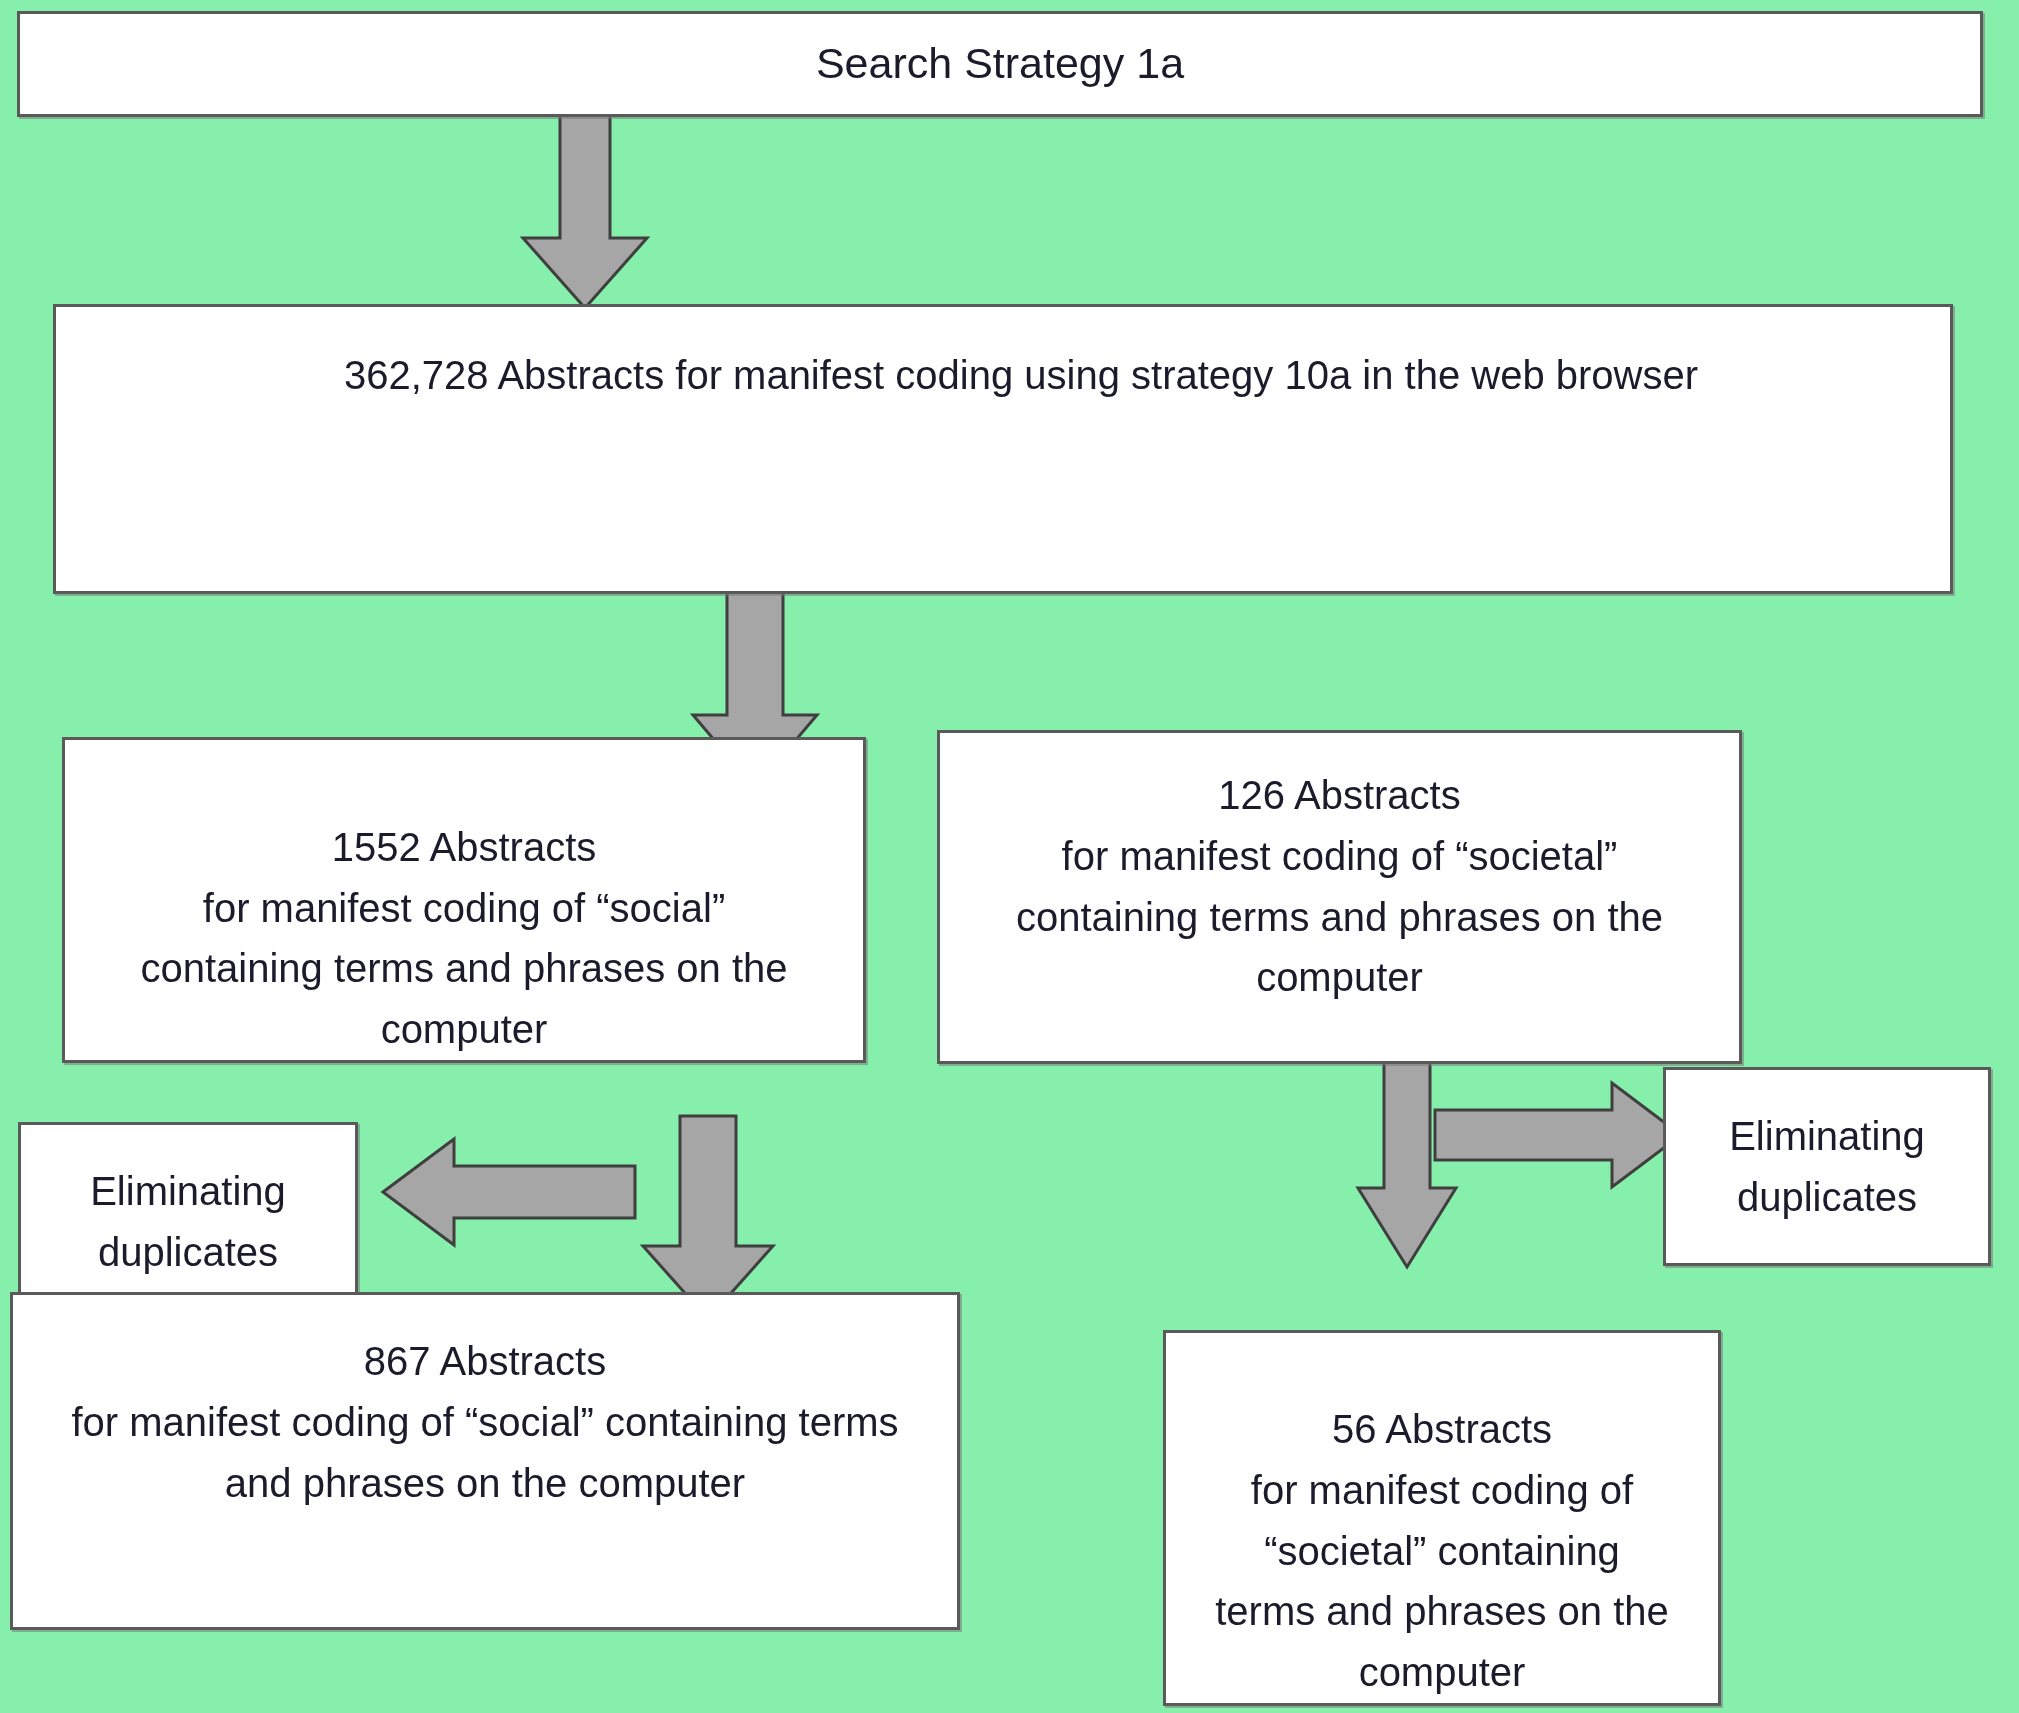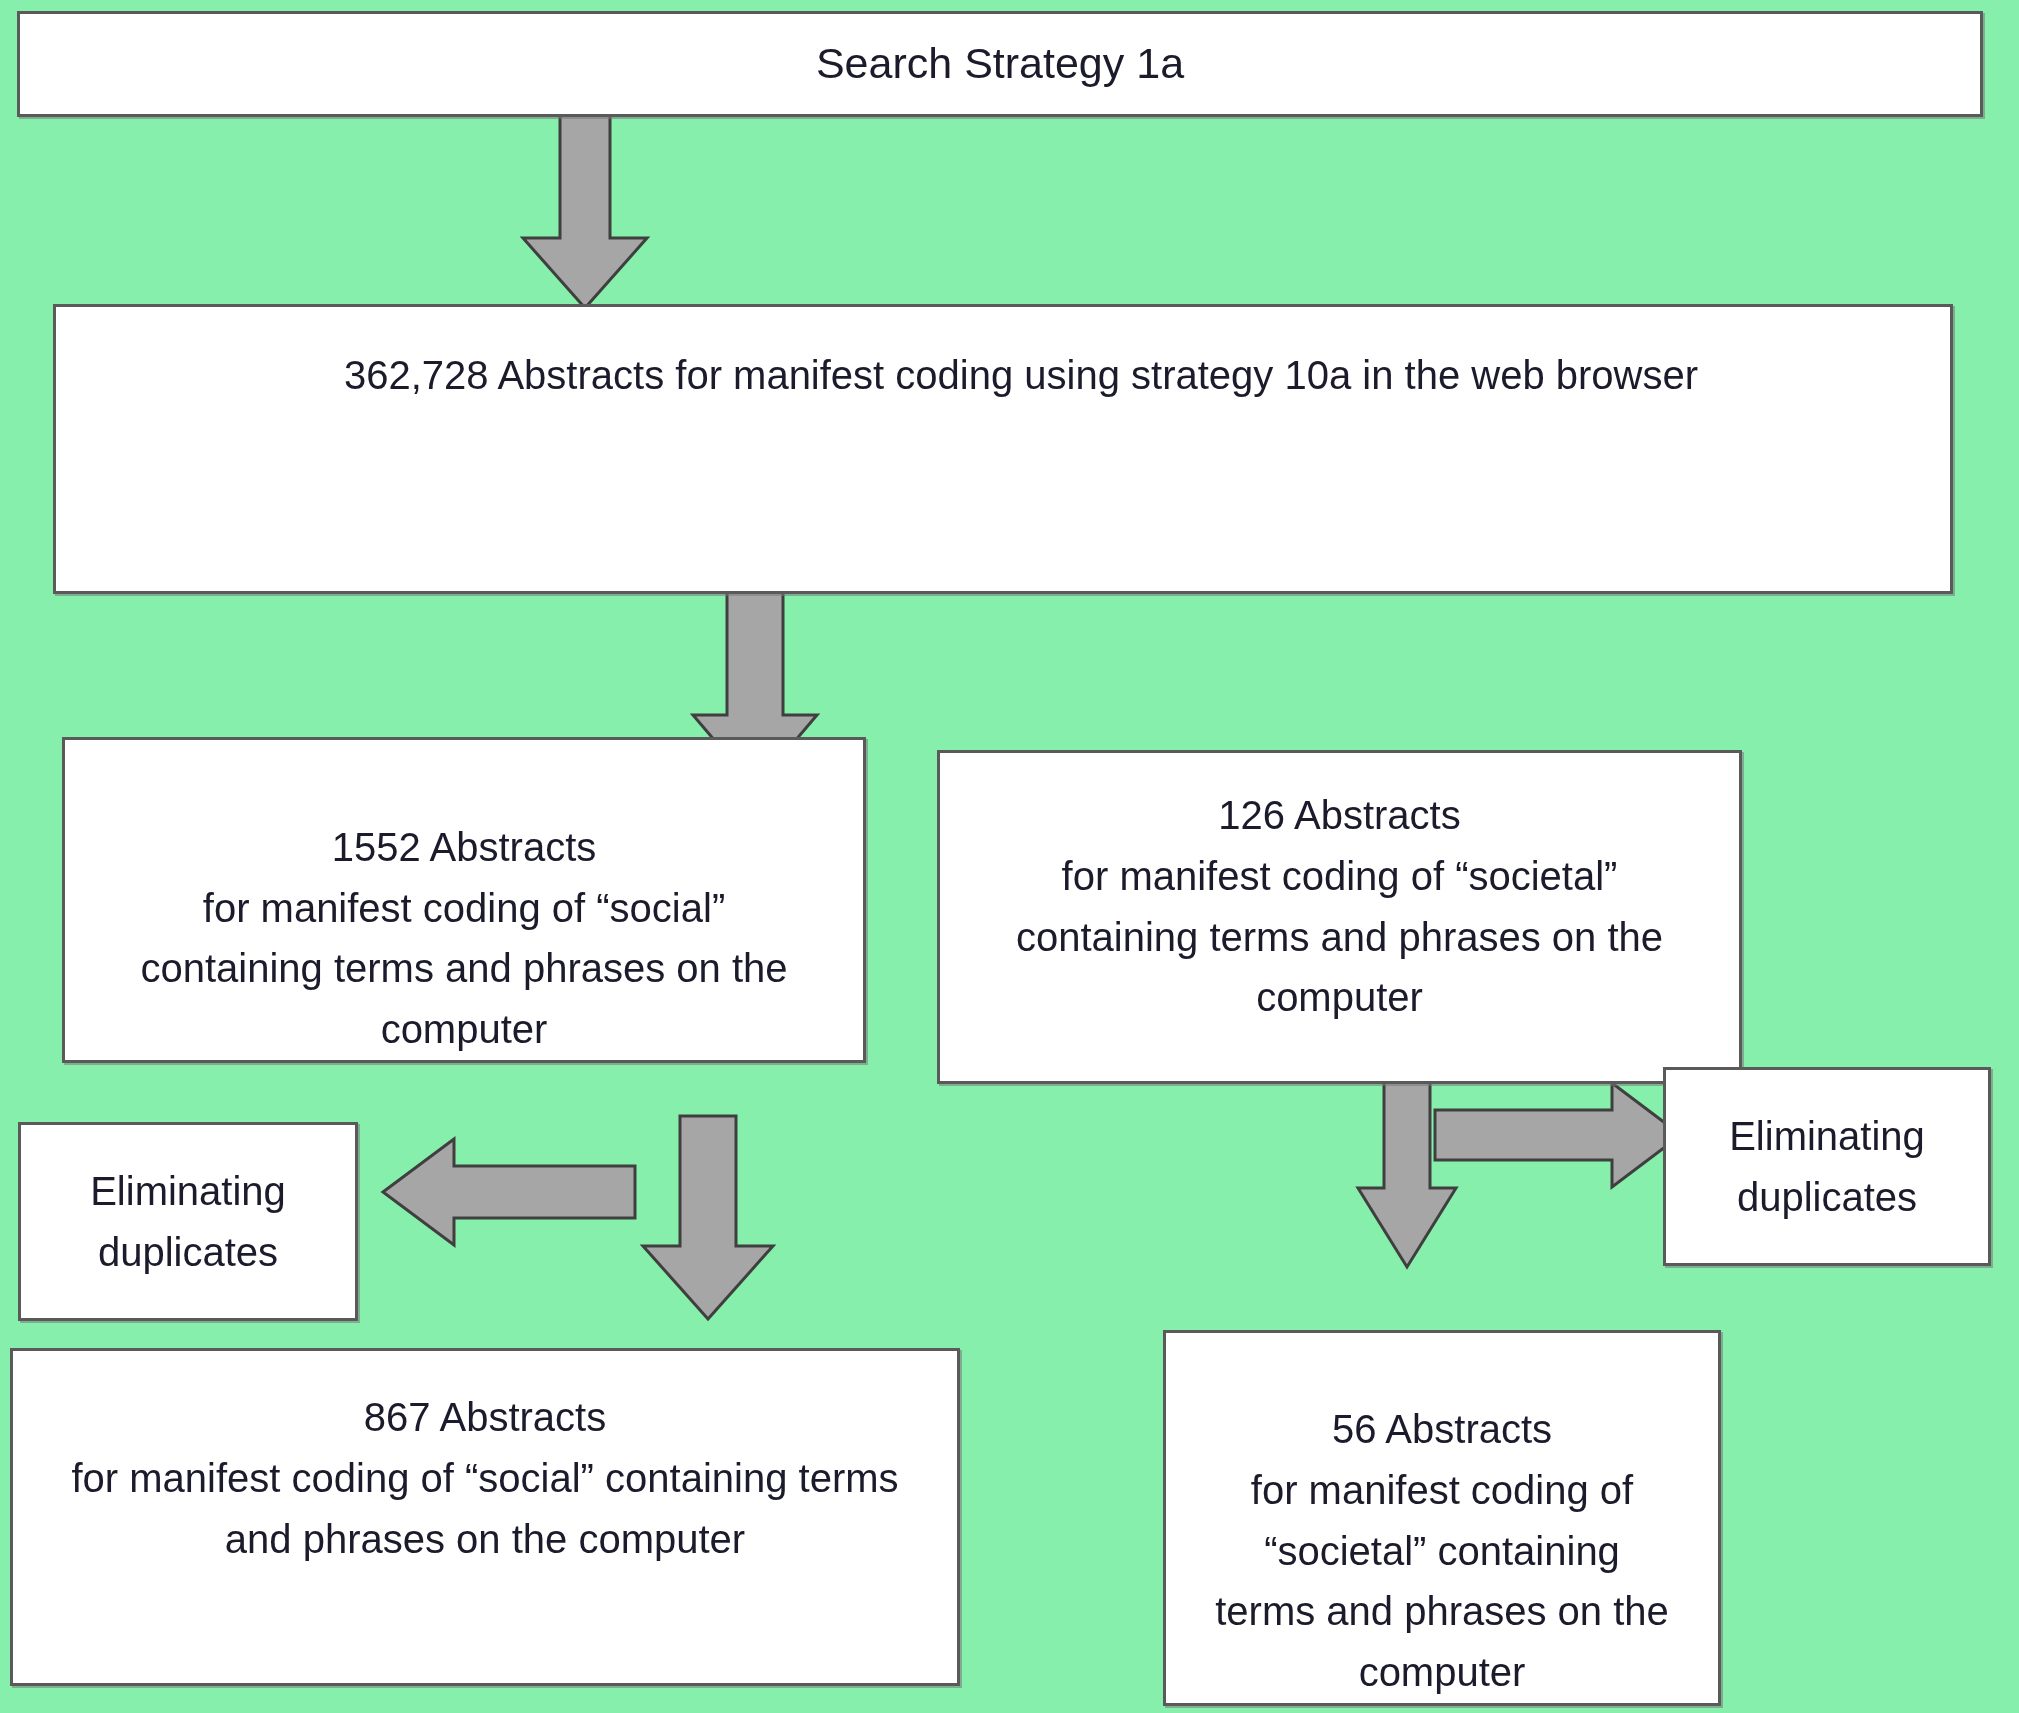--- a/index.html
+++ b/index.html
@@ -50,42 +50,42 @@
   #node-abstracts-total .txt { font-size: 40px; margin-left: 36px; }
 
   #node-social-1552 {
     left: 62px; top: 737px; width: 804px; height: 326px;
     align-items: flex-end;
     padding: 44px 14px 0 14px;
   }
   #node-social-1552 .txt { font-size: 40px; }
 
   #node-societal-126 {
-    left: 937px; top: 750px; width: 805px; height: 334px;
+    left: 937px; top: 730px; width: 805px; height: 334px;
     align-items: flex-start;
     padding: 32px 14px 0 14px;
   }
   #node-societal-126 .txt { font-size: 40px; }
 
   #node-elim-left {
     left: 18px; top: 1122px; width: 340px; height: 199px;
     align-items: center;
     padding: 0 10px;
   }
   #node-elim-left .txt { font-size: 40px; }
 
   #node-elim-right {
     left: 1663px; top: 1067px; width: 328px; height: 199px;
     align-items: center;
     padding: 0 10px;
   }
   #node-elim-right .txt { font-size: 40px; }
 
   #node-social-867 {
-    left: 10px; top: 1348px; width: 950px; height: 338px;
+    left: 10px; top: 1292px; width: 950px; height: 338px;
     align-items: flex-start;
     padding: 36px 16px 0 16px;
   }
   #node-social-867 .txt { font-size: 40px; }
 
   #node-societal-56 {
     left: 1163px; top: 1330px; width: 558px; height: 376px;
     align-items: flex-end;
     padding: 30px 16px 0 16px;
   }

